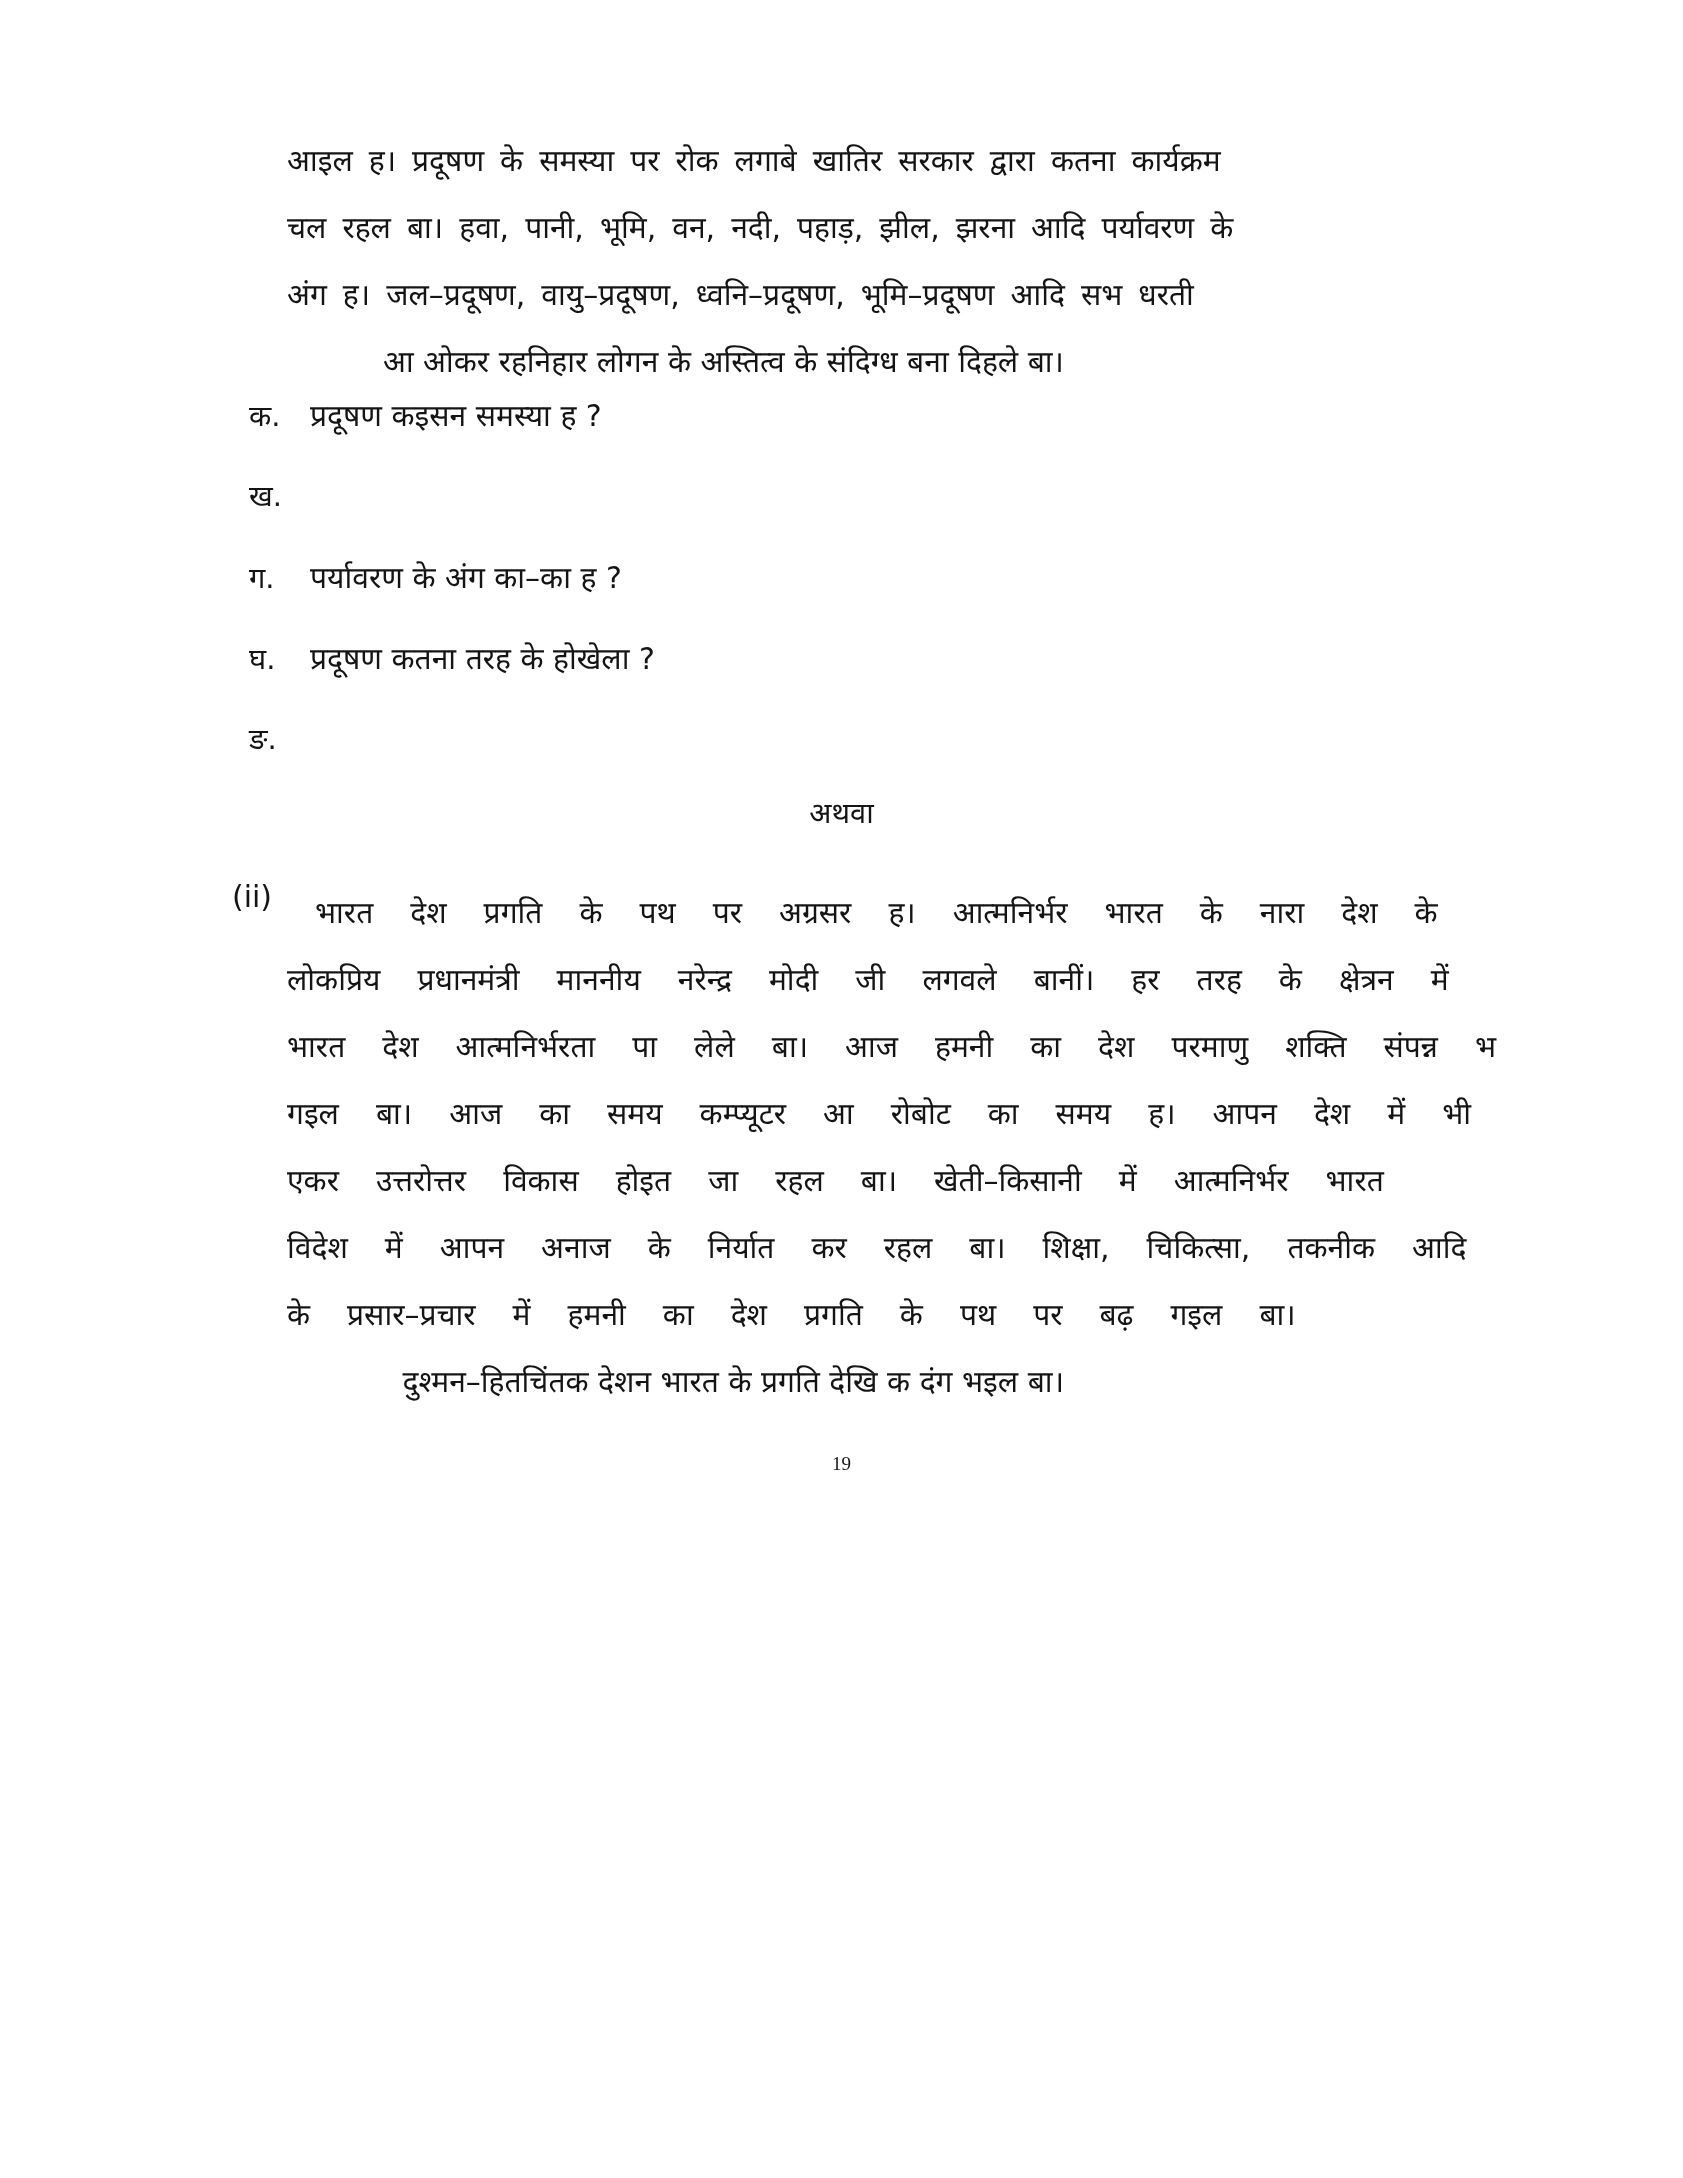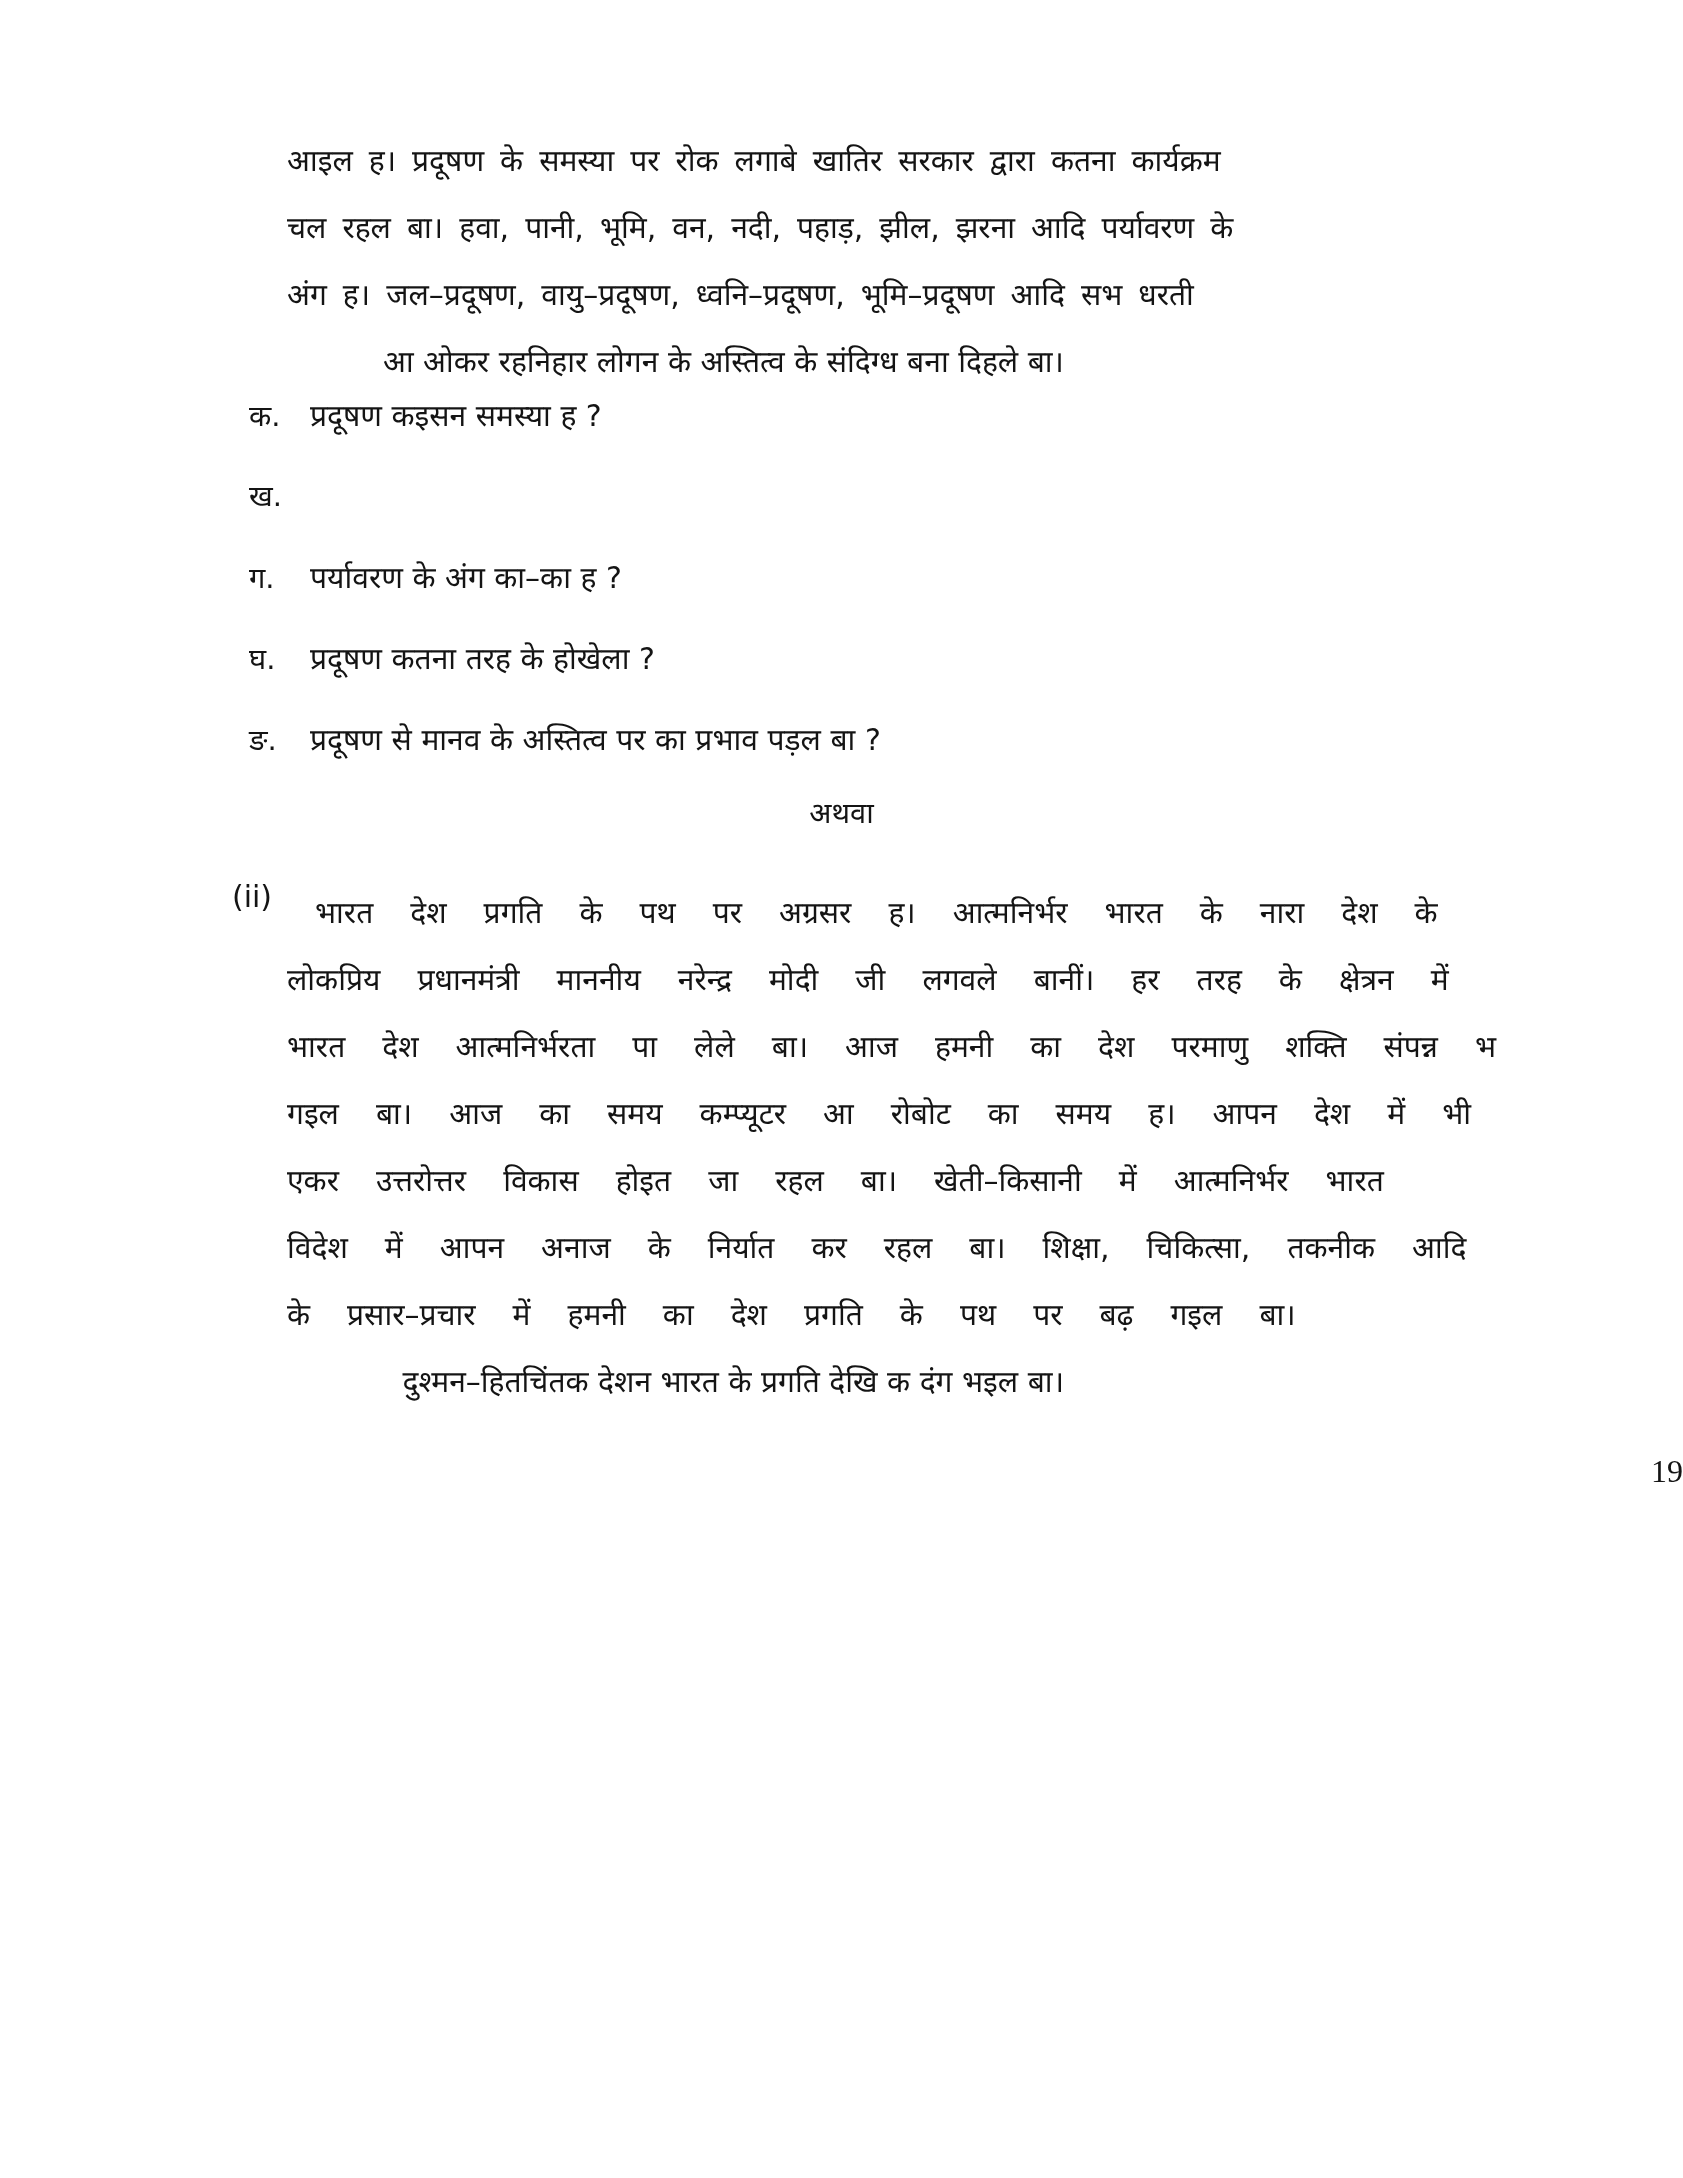--- a/index.html
+++ b/index.html
@@ -122,22 +122,22 @@
 
   
   .indent-first { padding-left: 28px; box-sizing: border-box; }
 
   
   #page-number {
     position: absolute;
     left: 0;
     top: 1453px;
     width: 1683px;
-    text-align: right;
-    font-size: 32px;
+    text-align: center;
+    font-size: 19px;
     font-family: "Liberation Serif", "DejaVu Serif", serif;
     color: #141414;
   }
 </style>
 </head>
 <body>
 
 <div class="page">
   <div class="content">
 
@@ -200,21 +200,20 @@
       <div class="qrow">
         <span class="qmarker">ग.</span>
         <span class="qtext">पर्यावरण के अंग का–का ह ?</span>
       </div>
       <div class="qrow">
         <span class="qmarker">घ.</span>
         <span class="qtext">प्रदूषण कतना तरह के होखेला ?</span>
       </div>
       <div class="qrow">
         <span class="qmarker">ङ.</span>
-        <span class="qtext">प्रदूषण से मानव के अस्तित्व पर का प्रभाव पड़ल बा ?</span>
       </div>
     </div>
 
     <div id="alternative-label">अथवा</div>
 
     <div id="passage-two-marker">(ii)</div>
 
     <div class="para-block" id="passage-two">
       <div class="jline justify indent-first">
         <span class="w">भारत</span>

